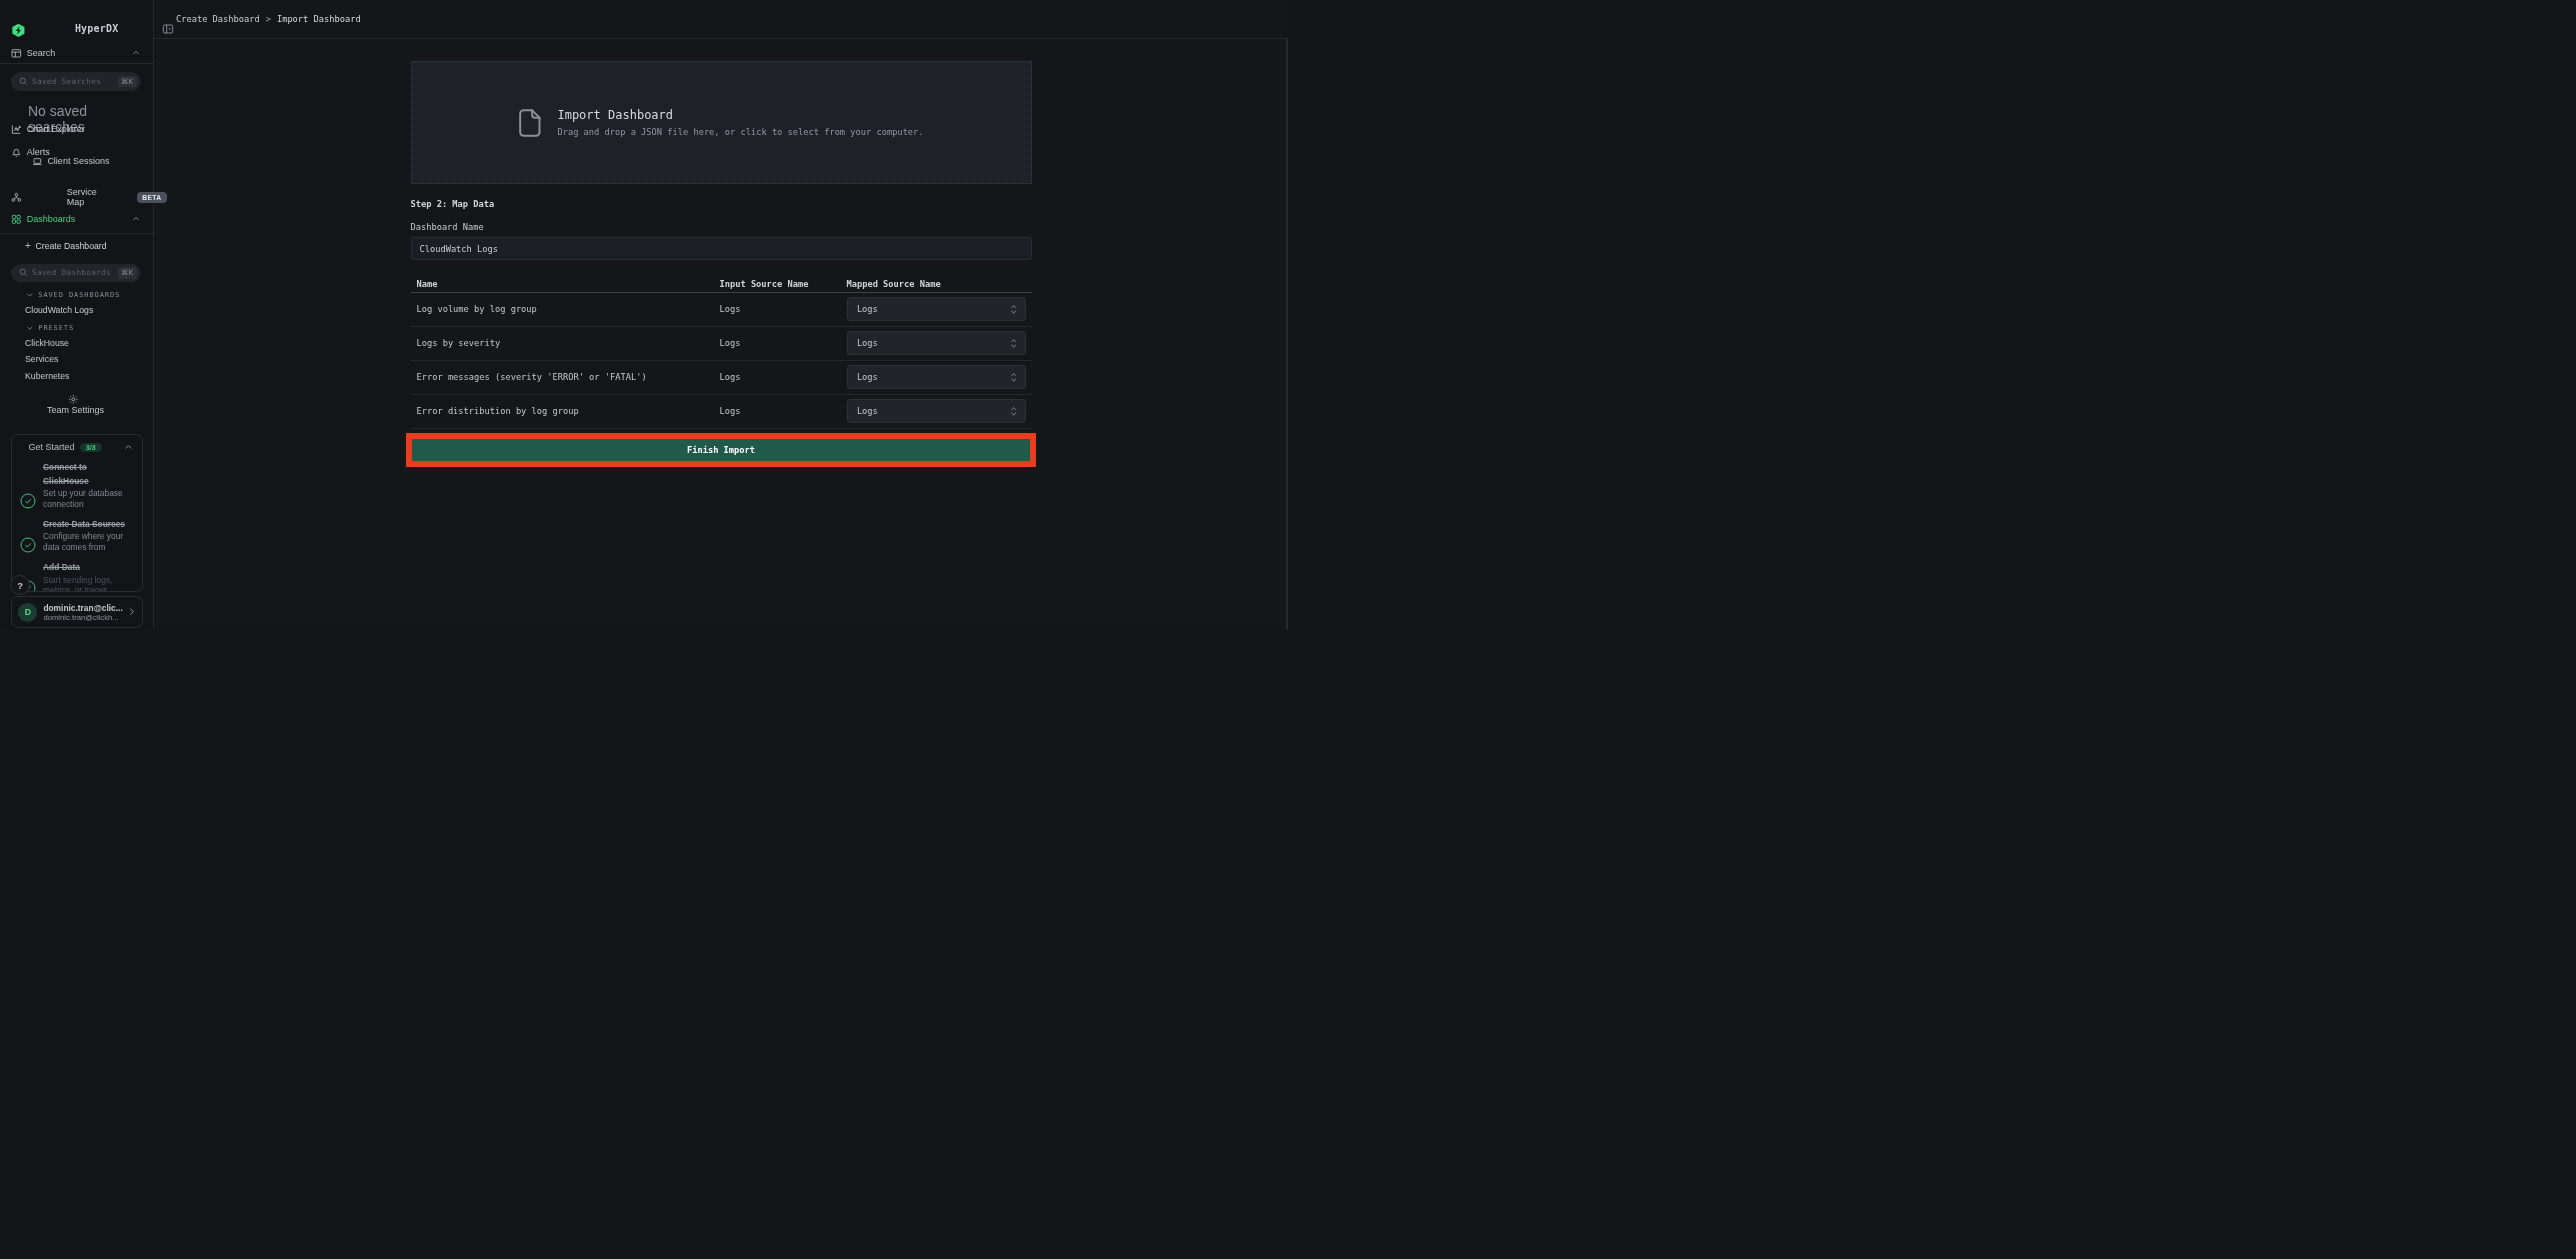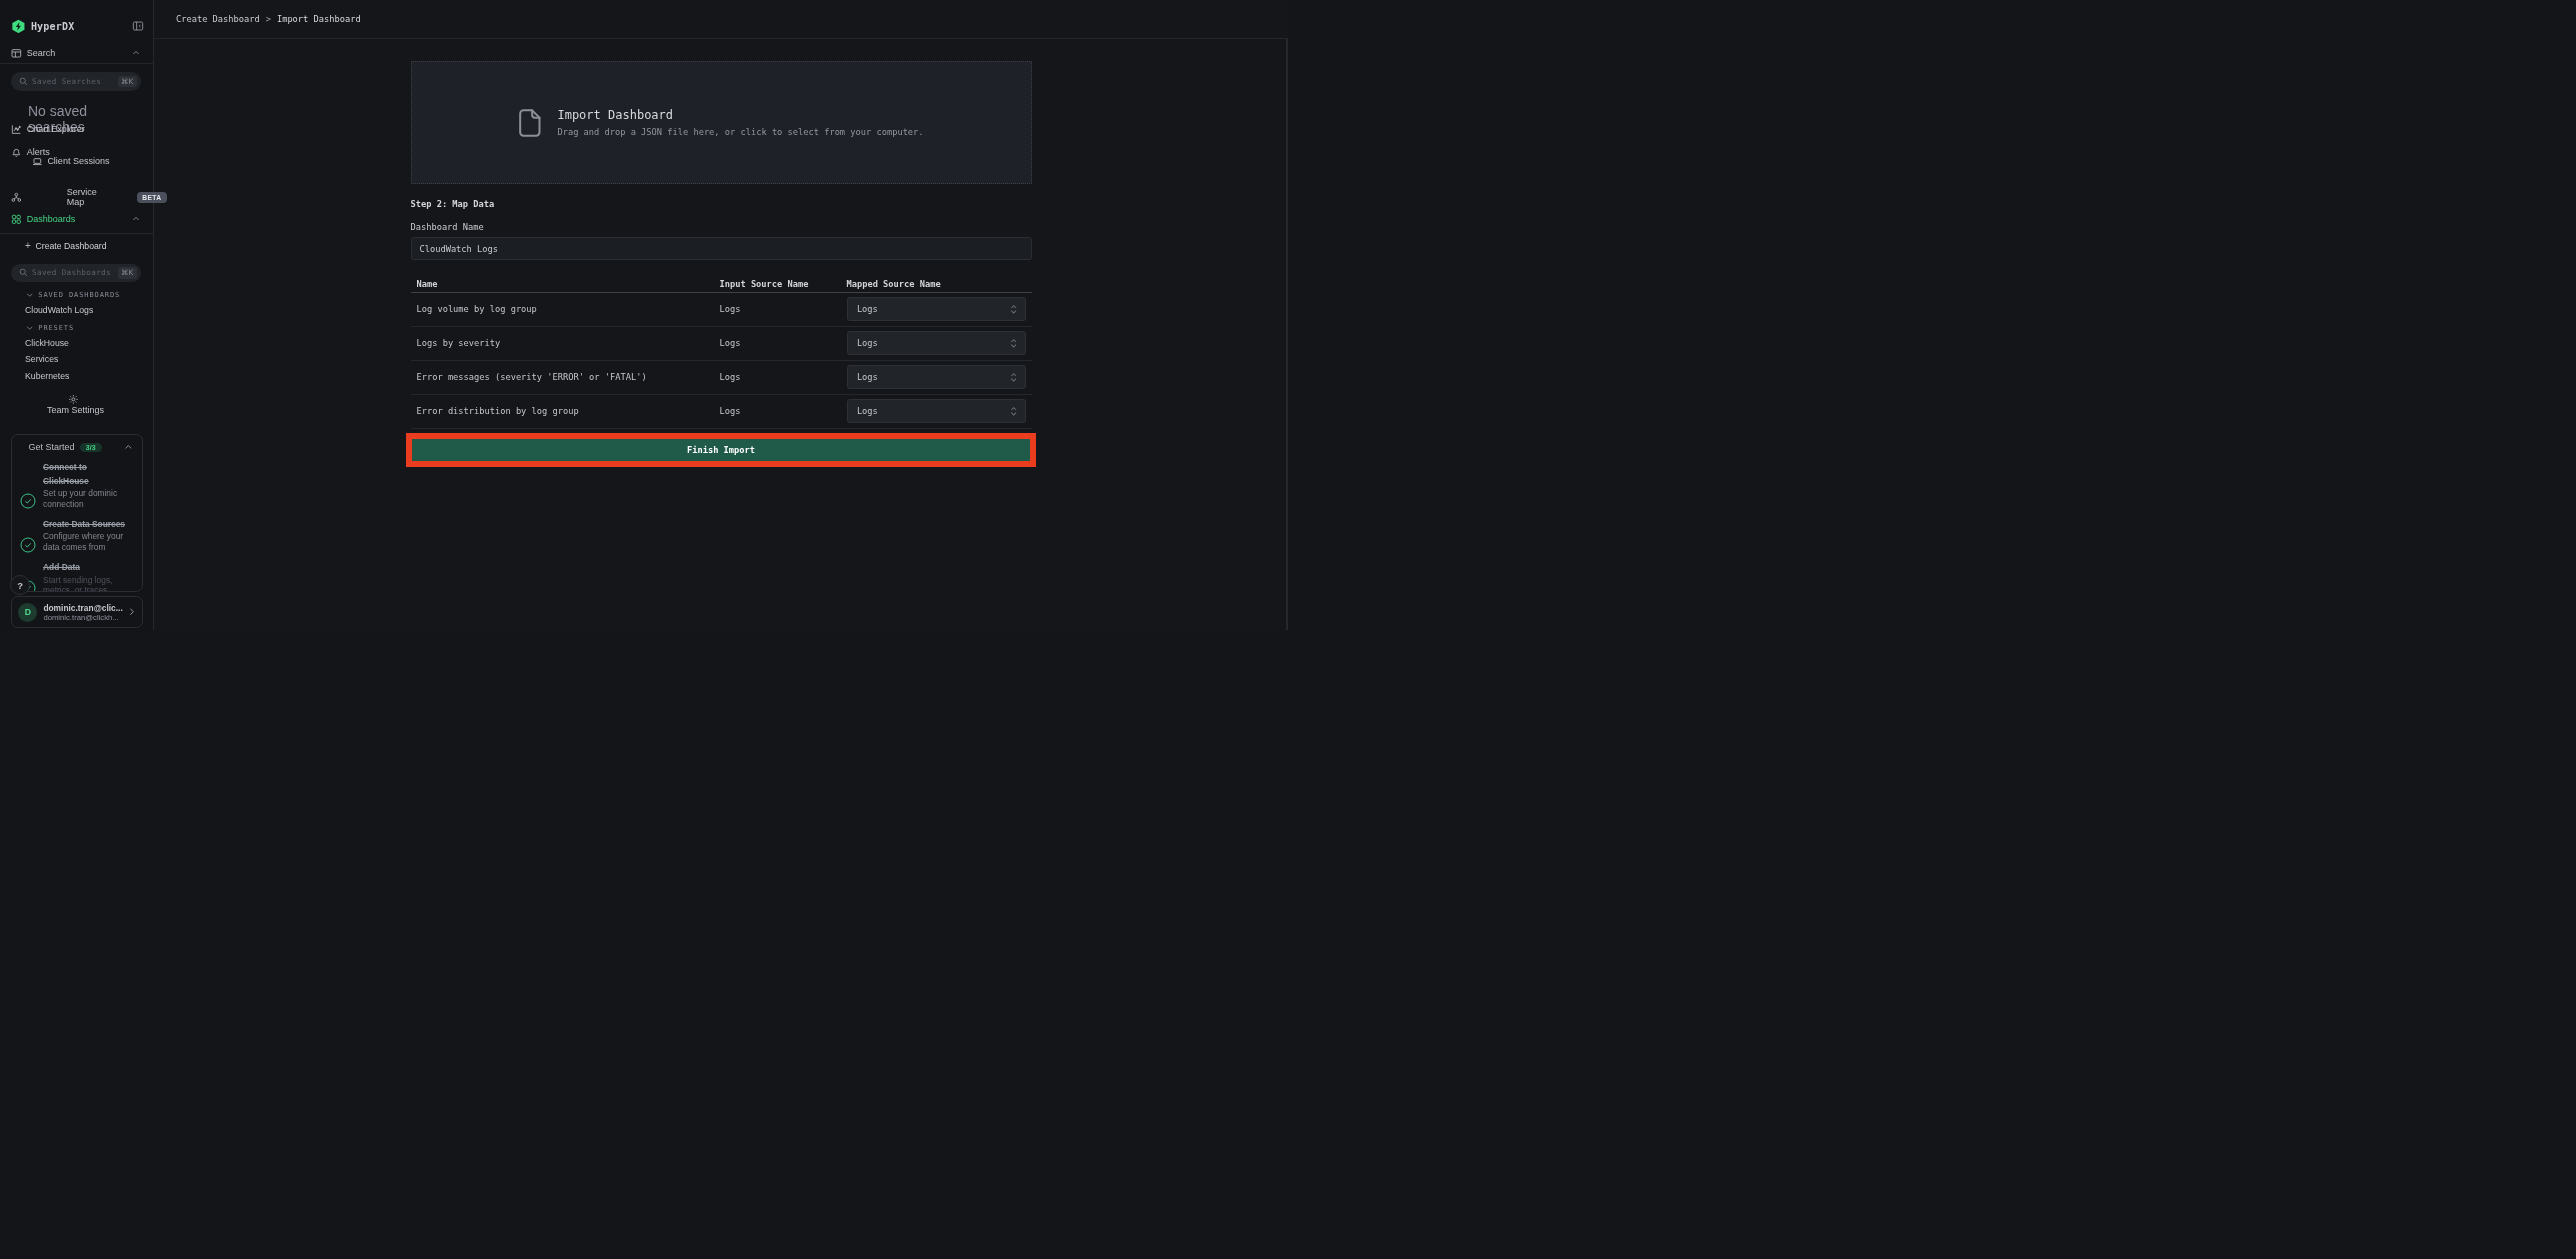--- a/index.html
+++ b/index.html
@@ -5,21 +5,21 @@
   * { margin:0; padding:0; box-sizing:border-box; }
   html,body { width:1288px; height:630px; overflow:hidden; background:#141519; }
   body { font-family:"Liberation Sans", sans-serif; }
   .mono { font-family:"DejaVu Sans Mono", monospace; }
   .app { position:relative; width:1288px; height:630px; background:#15161a; color:#c9ccd2; }
 
   
   .sidebar { position:absolute; left:0; top:0; width:154px; height:630px;
              background:#131418; border-right:0.7px solid #26282e; z-index:3; }
   .sb-abs { position:absolute; left:0; right:0; }
-  .logo-row { top:14px; height:24px; display:flex; align-items:center; padding:0 9.4px 0 10.7px; }
+  .logo-row { top:23px; height:24px; display:flex; padding:0 9.4px 0 10.7px;gap:44px; }
   .logo-hex { width:14.8px; height:14.8px; flex:none; }
   .logo-text { margin-left:5.4px; font-weight:bold; font-size:10px; color:#c9ccd2; letter-spacing:0.2px; }
   .collapse-btn { margin-left:auto; color:#8f939b; display:flex; cursor:pointer; }
 
   .nav-row { display:flex; align-items:center; padding:0 13.4px 0 11.4px; height:20px;
              color:#c3c6cc; font-size:9px; cursor:pointer; }
   .nav-row .nicon { width:10.7px; height:10.7px; flex:none; margin-right:4.7px; color:#b6b9c0; display:flex; }
   .nav-row.active, .nav-row.active .nicon { color:#46d483; }
   .nav-row .chev { margin-left:auto; color:#8f939b; display:flex; }
   .search-hdr { top:43px; height:20px; }
@@ -290,21 +290,21 @@
 
       <div class="task">
         <span class="ckc">
           <svg width="16" height="16" viewBox="0 0 24 24" fill="none" stroke="#3ecf8e" stroke-width="1.4">
               <circle cx="12" cy="12" r="10.5"></circle>
               <polyline points="8,12.2 11,15 16,9.5"></polyline>
             </svg>
         </span>
         <span>
           <span class="task-title">Connect to ClickHouse</span>
-          <div class="task-desc">Set up your dominic connection</div>
+          <div class="task-desc">Set up your database connection</div>
         </span>
       </div>
 
       <div class="task">
         <span class="ckc">
           <svg width="16" height="16" viewBox="0 0 24 24" fill="none" stroke="#3ecf8e" stroke-width="1.4">
               <circle cx="12" cy="12" r="10.5"></circle>
               <polyline points="8,12.2 11,15 16,9.5"></polyline>
             </svg>
         </span>

